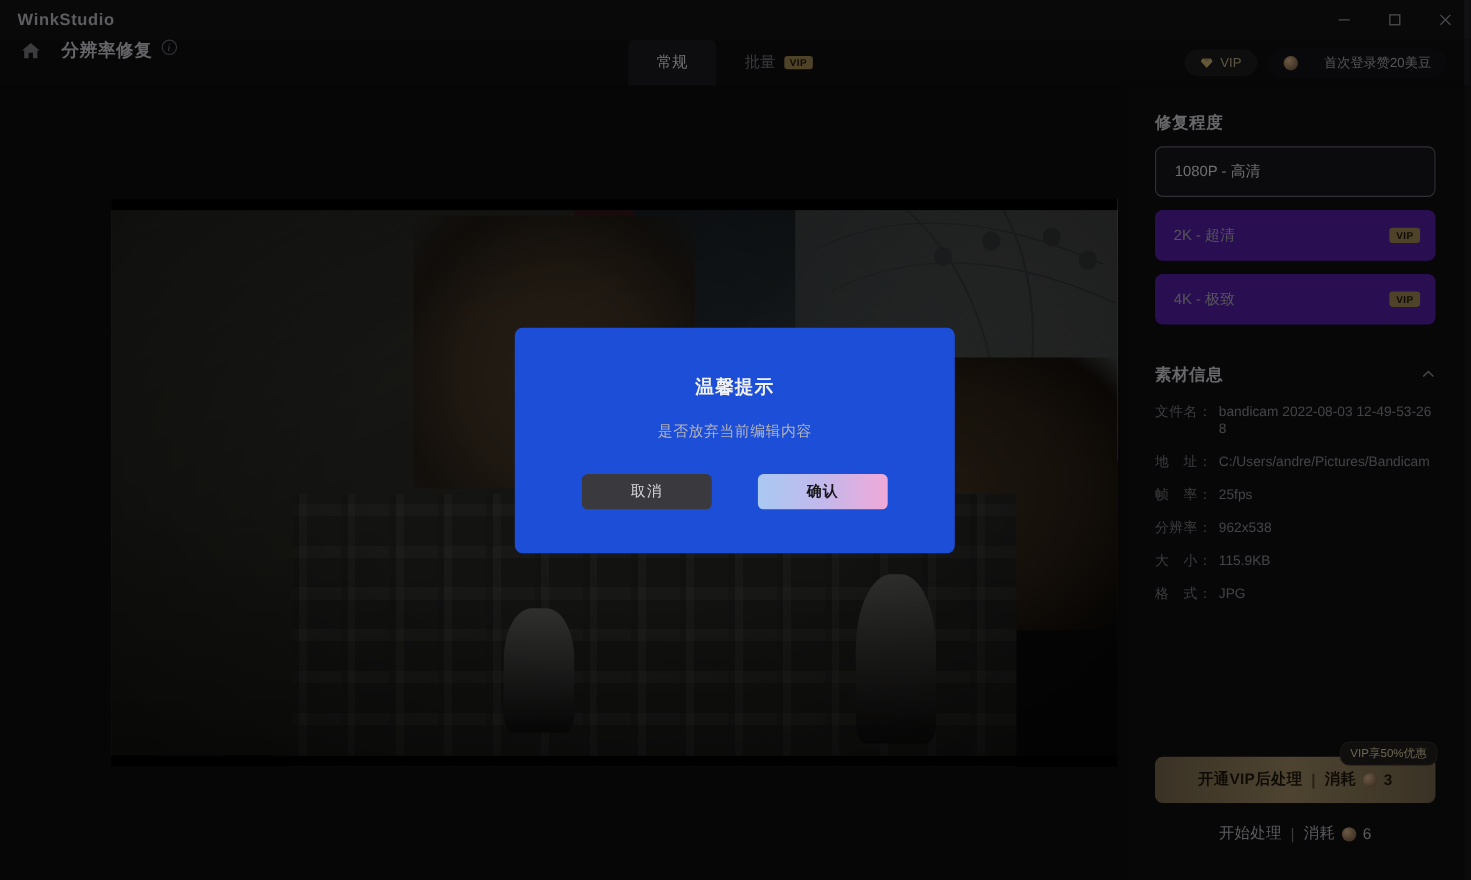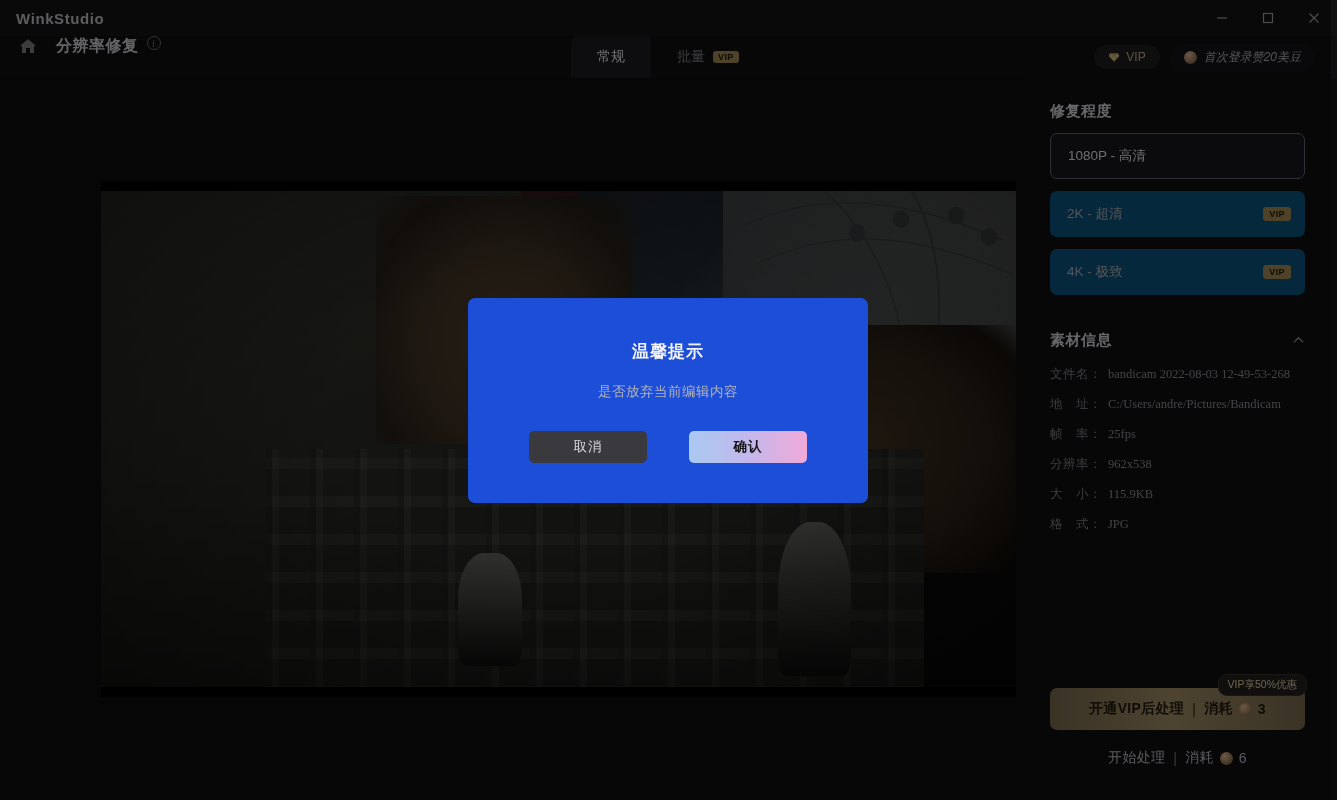--- a/index.html
+++ b/index.html
@@ -69,23 +69,23 @@
     position:absolute; right:16px; top:36px; height:42px;
     display:flex; align-items:center; gap:10px;
   }
   .vip-pill {
     display:flex; align-items:center; gap:6px;
     background:#1a1a1d; border-radius:15px; padding:5px 14px;
     font-size:12px; color:#a79a76;
   }
   .gem { width:12px; height:12px; display:block; }
   .coin-pill {
-    display:flex; align-items:center; gap:7px;
+    display:flex; align-items:center; gap:24px;
     background:#121214; border-radius:15px; padding:5px 14px;
-    font-size:12px; color:#9b9ba1;font-style:italic;
+    font-size:12px; color:#9b9ba1;
   }
   .coin {
     width:13px; height:13px; border-radius:50%;
     background:radial-gradient(circle at 35% 32%, #c5a37e, #7a5f46 70%, #4b3a2b);
     display:inline-block; flex:none;
   }
 
   
   .rail {
     position:absolute; left:9px; top:87px; width:72px; height:148px;
@@ -142,33 +142,33 @@
 
   
   .rpanel {
     position:absolute; right:0; top:78px; width:307px; height:722px;
     background:#0d0d0f; padding:0 26px;
   }
   .sec-title { font-size:15px; color:#bdbdc3; font-weight:600; margin-top:24px; letter-spacing:.5px; }
   .opt {
     height:46px; margin-top:12px; border-radius:7px;
     display:flex; align-items:center; padding:0 17px;
-    font-size:13.5px; color:#9a9aa1; background:#0c4a6e;
+    font-size:13.5px; color:#9a9aa1; background:#4c1d95;
     position:relative;
   }
   .opt.selected { background:#141418; border:1px solid #5b5466; color:#c7c7cd; }
   .opt .vipchip {
     position:absolute; right:14px; background:#8e7a49; color:#1a1508;
     font-size:9px; font-weight:bold; border-radius:3px; padding:2px 6px; letter-spacing:.4px;
   }
 
   .sec-head { display:flex; align-items:center; justify-content:space-between; margin-top:36px; }
   .chev { width:13px; height:13px; color:#85858c; }
 
-  .info-list { margin-top:16px;font-family:Liberation Serif, serif; }
+  .info-list { margin-top:16px; }
   .info-row { display:flex; font-size:12.5px; color:#6e6e75; margin-bottom:14px; line-height:16px; }
   .info-key { width:58px; flex:none; letter-spacing:.5px; }
   .info-val { color:#7d7d84; word-break:break-all; }
 
   
   .cta-wrap { position:absolute; left:26px; right:26px; bottom:22px; }
   .tooltip {
     position:absolute; right:-2px; top:-14px;
     background:#1e1c1a; color:#c7b894; font-size:10.5px;
     border-radius:9px; padding:3px 9px; white-space:nowrap;

